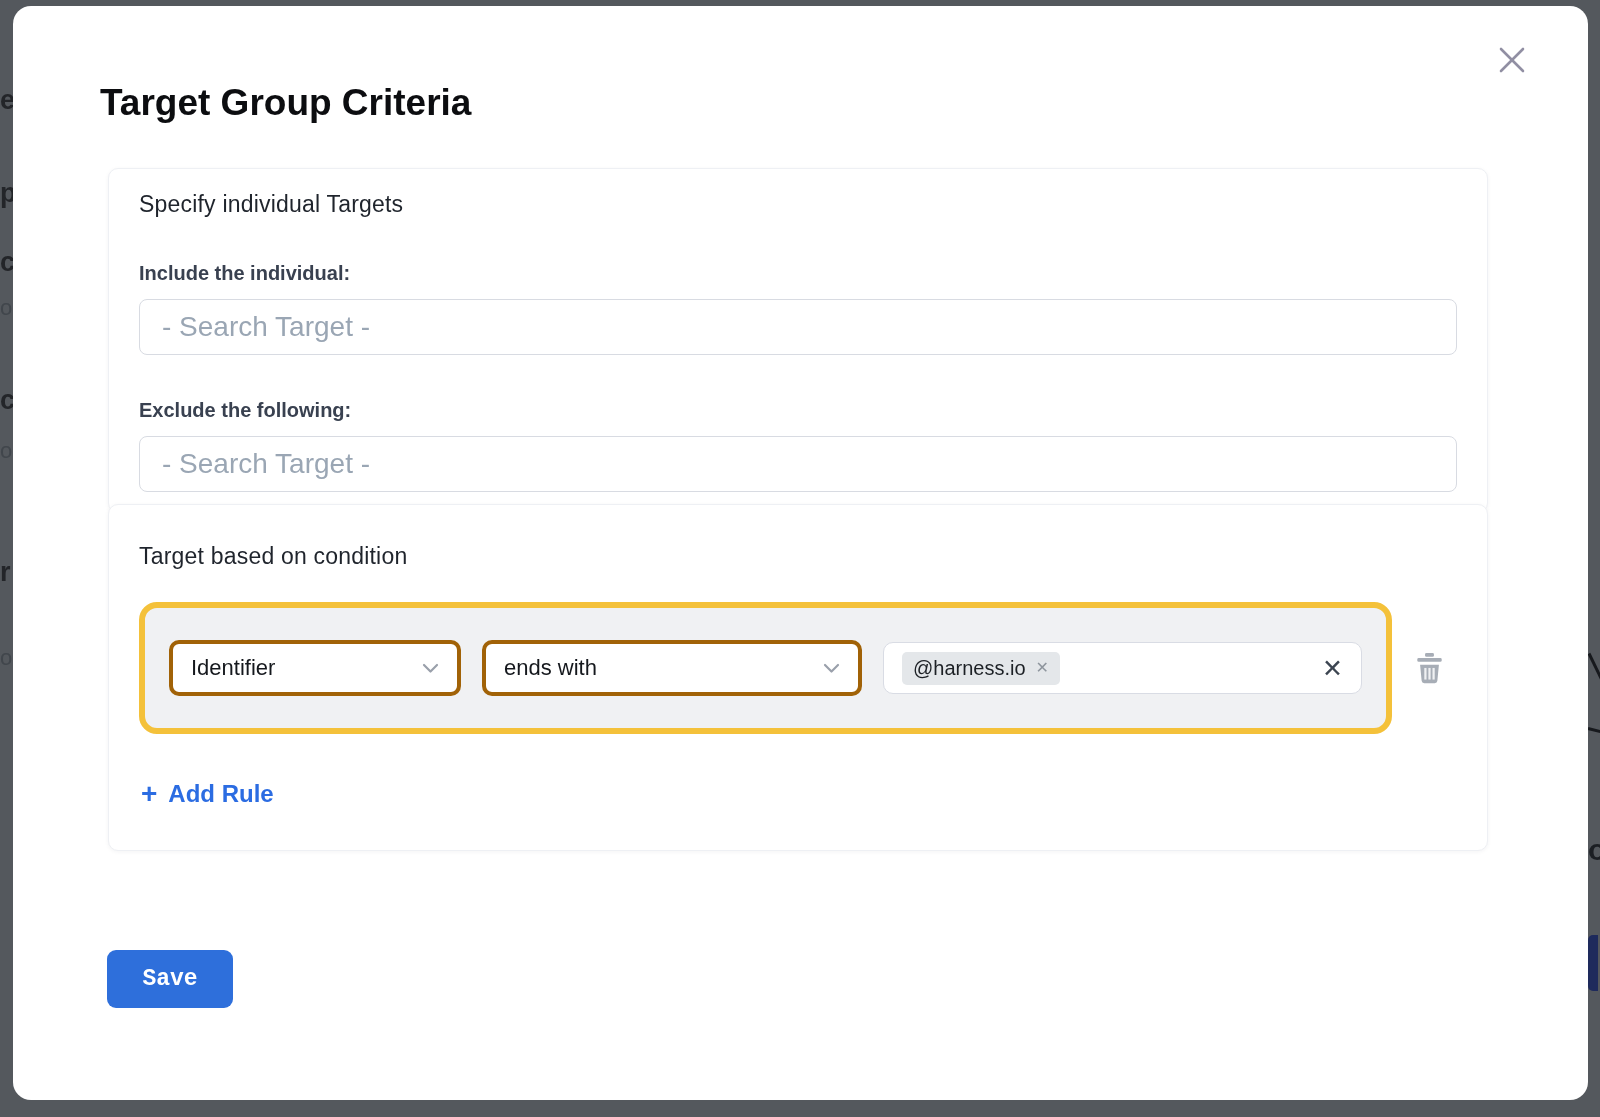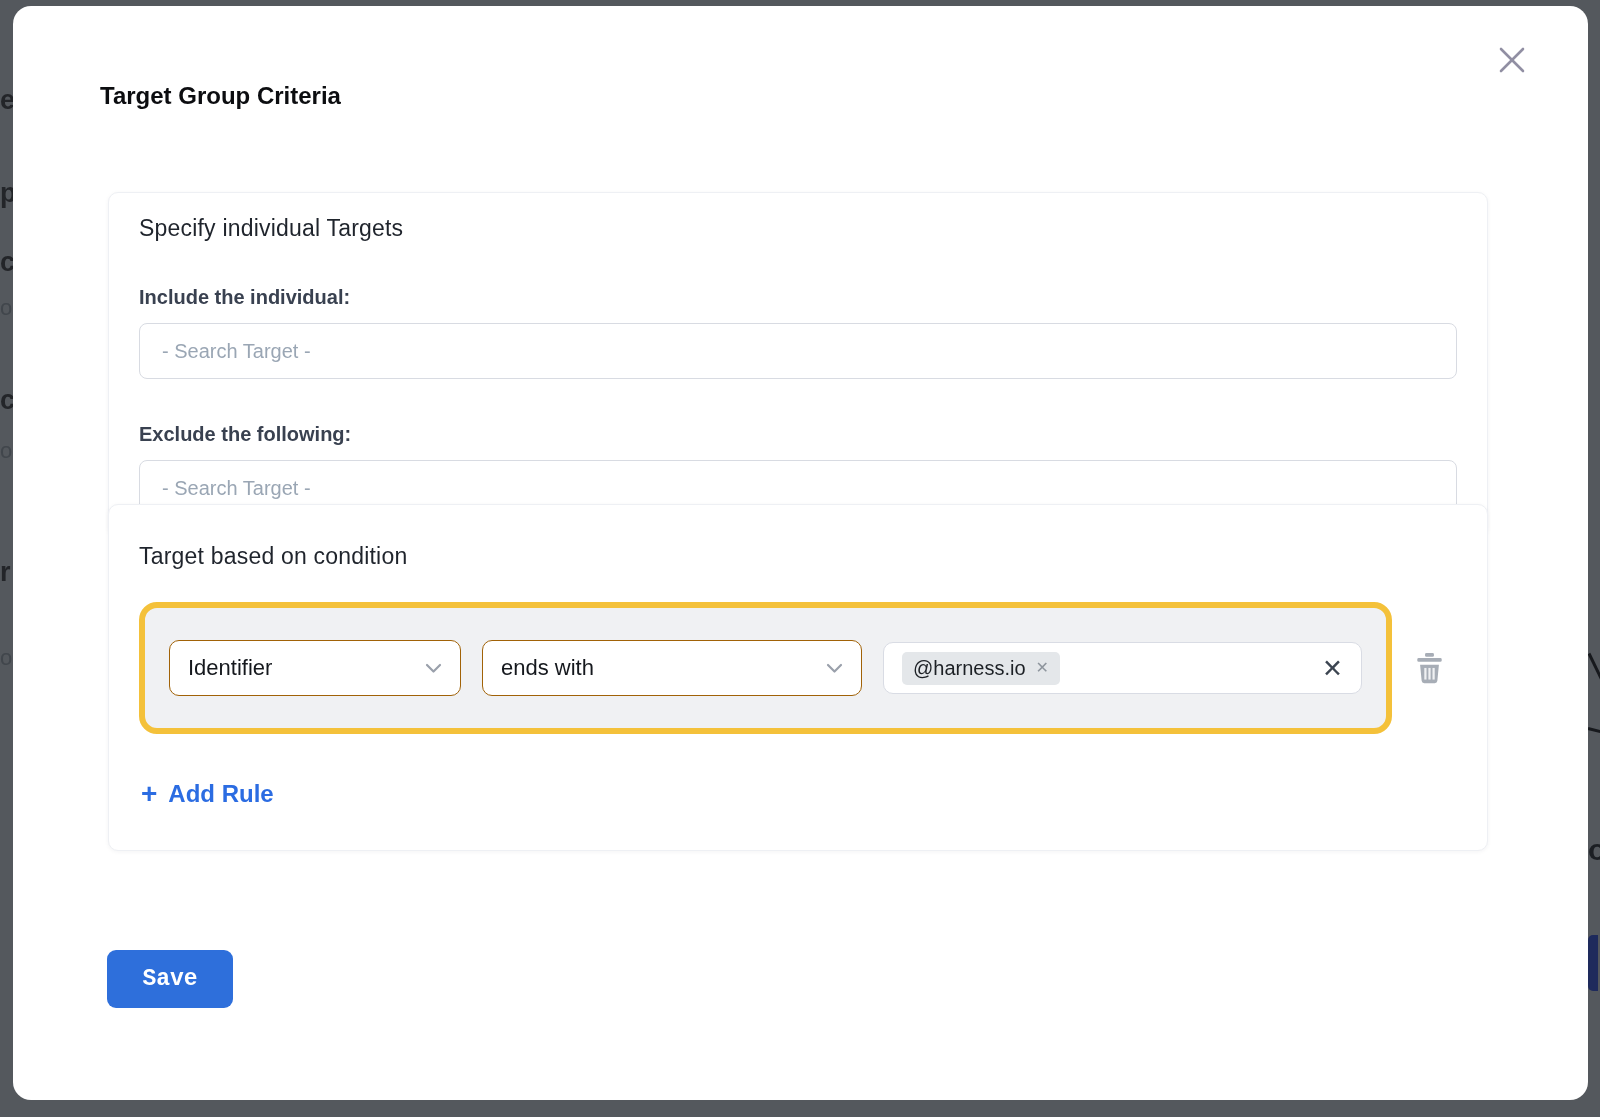--- a/index.html
+++ b/index.html
@@ -58,21 +58,21 @@
     width: 1575px;
     height: 1094px;
     background: #ffffff;
     border-radius: 18px;
     z-index: 2;
   }
   .modal-title {
     position: absolute;
     left: 87px;
     top: 76px;
-    font-size: 24px;
+    font-size: 37px;
     font-weight: 700;
     color: #0c0d10;
   }
   .close-btn {
     position: absolute;
     top: 34px;
     right: 56px;
     width: 40px;
     height: 40px;
     background: transparent;
@@ -86,21 +86,21 @@
   .card {
     position: absolute;
     left: 95px;
     width: 1380px;
     background: #ffffff;
     border: 1px solid #eef0f4;
     border-radius: 10px;
     box-shadow: 0 1px 4px rgba(30,40,60,0.05);
     padding: 0 30px;
   }
-  .card-targets { top: 162px; height: 345px; padding-top: 22px; margin-top: 24px; }
+  .card-targets { top: 162px; height: 345px; padding-top: 22px; }
   .card-condition { top: 498px; height: 347px; padding-top: 38px; }
 
   .card h2 {
     font-size: 23px;
     font-weight: 500;
     color: #1f242c;
     letter-spacing: 0.2px;
   }
   .field-label {
     display: block;
@@ -111,21 +111,21 @@
   }
   .search-input {
     display: block;
     margin-top: 14px;
     width: 100%;
     height: 56px;
     border: 1px solid #d8dbe2;
     border-radius: 8px;
     background: #fff;
     font-family: "Liberation Sans", sans-serif;
-    font-size: 20px;
+    font-size: 28px;
     color: #14171c;
     padding: 0 22px;
     outline: none;
   }
   .search-input::placeholder { color: #9aa6b4; }
 
   
   .rule-line {
     display: flex;
     align-items: center;
@@ -138,21 +138,21 @@
     border-radius: 18px;
     background: #f0f1f3;
     padding: 32px 24px;
     display: flex;
     align-items: center;
     gap: 21px;
   }
   .select-box {
     height: 56px;
     background: #fff;
-    border: 1px solid #a16207;
+    border: 4px solid #a16207;
     border-radius: 10px;
     display: flex;
     align-items: center;
     justify-content: space-between;
     padding: 0 18px;
     font-size: 22px;
     color: #15181d;
     cursor: pointer;
   }
   .select-attr { width: 292px; }

